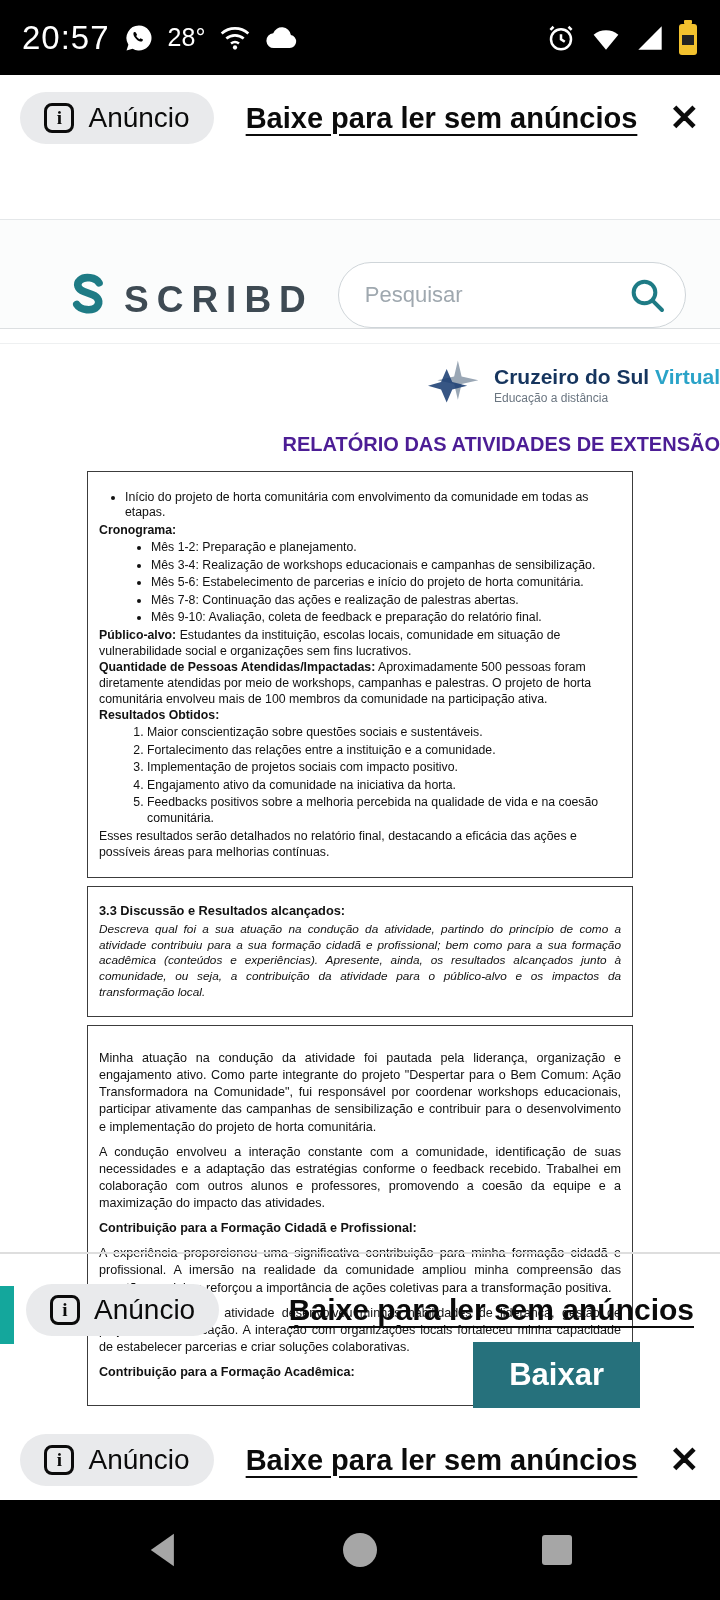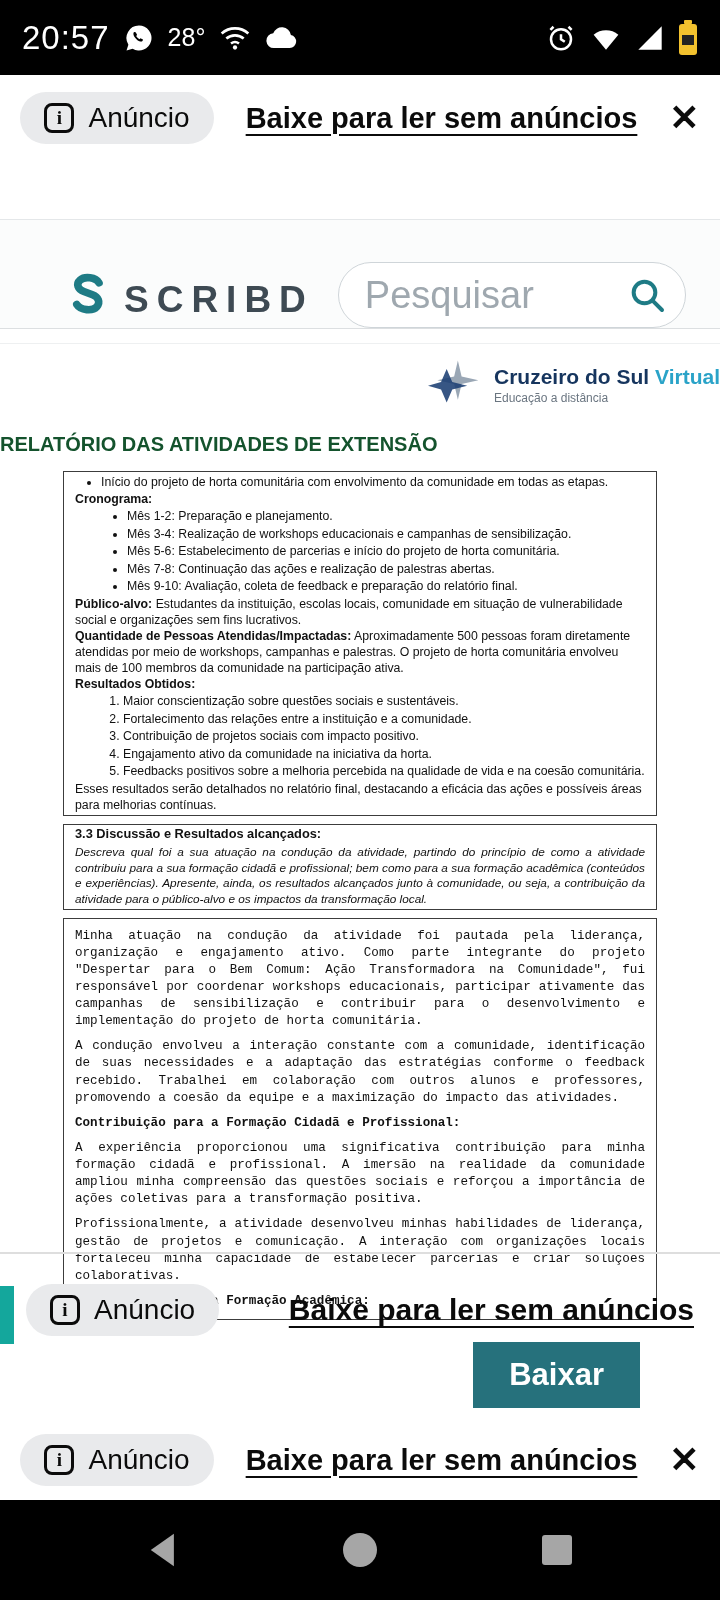--- a/index.html
+++ b/index.html
@@ -25,42 +25,42 @@
 
   
   .scribd-header { margin-top:70px; height:110px; background:#fbfcfc; border-top:1px solid #e4e7e9; border-bottom:1px solid #dcdfe1;
     display:flex; align-items:flex-end; padding:0 38px; gap:24px;
     box-shadow:0 14px 0 #ffffff, 0 15px 0 #eef0f1; }
   .hamburger { width:42px; display:flex; flex-direction:column; gap:9px; cursor:pointer; }
   .hamburger span { display:block; height:4px; background:#33404a; border-radius:2px; }
   .brand { display:flex; align-items:center; gap:14px; cursor:pointer; }
   .brand-word { font-size:37px; font-weight:600; letter-spacing:8px; color:#3e4a53; }
   .search-box { margin-left:auto; width:348px; height:66px; background:#fff; border:1px solid #cfd5d9; border-radius:34px; display:flex; align-items:center; padding:0 18px 0 26px; }
-  .search-box input { flex:1; min-width:0; border:none; outline:none; font-size:38px; color:#222; background:transparent; font-family:inherit; }
+  .search-box input { flex:1; min-width:0; border:none; outline:none; font-size:22px; color:#222; background:transparent; font-family:inherit; }
   .search-box input::placeholder { color:#9fa8af; }
   .search-btn { display:inline-flex; cursor:pointer; }
 
   
   .doc { padding-top:30px; }
   .doc-logo { display:flex; align-items:center; justify-content:flex-end; gap:10px; }
   .doc-logo-text .line1 { font-size:21px; font-weight:700; color:#16355e; }
   .doc-logo-text .line1 .accent { color:#2aa3c8; }
   .doc-logo-text .line2 { font-size:12px; color:#6a7580; margin-top:2px; }
-  .doc-title { text-align:left; font-size:20px; font-weight:700; color:#14532d; margin:22px 0 15px; }
-  .doc-box { width:594px; margin:8px auto; border:1px solid #3c3c3c; padding:1px 11px; font-size:12.3px; color:#111; line-height:1.3; }
+  .doc-title { text-align:right; font-size:20px; font-weight:700; color:#4c1d95; margin:22px 0 15px; }
+  .doc-box { width:546px; margin:8px auto; border:1px solid #3c3c3c; padding:16px 11px; font-size:12.3px; color:#111; line-height:1.3; }
   .doc-box + .doc-box { margin-top:6px; }
   .doc-box ul { list-style:disc; padding-left:26px; margin:1px 0; }
   .doc-box ul.sub { padding-left:52px; }
   .doc-box ol { padding-left:48px; margin:1px 0; }
   .doc-box li { margin:1.5px 0; }
   .lbl { font-weight:700; }
   .box2 .h { font-size:12.8px; font-weight:700; margin-bottom:3px; }
   .box2 .instructions { font-style:italic; font-size:11.8px; text-align:justify; line-height:1.32; }
   .box3 { font-size:12.6px; line-height:1.36; }
-  .box3 p { text-align:justify; margin:8px 0;font-family:Liberation Mono, monospace; }
+  .box3 p { text-align:justify; margin:8px 0; }
   .box3 p.h { font-weight:700; text-align:left; }
 
   .divider { position:absolute; left:0; right:0; top:1252px; border-top:2px solid #dedede; }
 
   
   .ad-bottom { position:absolute; left:0; right:0; top:1284px; padding:0 26px; }
   .accent-bar { position:absolute; left:0; top:2px; width:14px; height:58px; background:#14a79c; }
   .ad-bottom-row { display:flex; align-items:center; justify-content:space-between; }
   .ad-bottom-row .ad-link { font-size:30px; }
   .download-btn { display:block; margin:6px 54px 0 auto; background:#26717c; color:#fff; border:none; border-radius:0; font-size:31px; font-weight:700; padding:15px 36px; font-family:inherit; cursor:pointer; }
@@ -190,21 +190,21 @@
         <li>Mês 5-6: Estabelecimento de parcerias e início do projeto de horta comunitária.</li>
         <li>Mês 7-8: Continuação das ações e realização de palestras abertas.</li>
         <li>Mês 9-10: Avaliação, coleta de feedback e preparação do relatório final.</li>
       </ul>
       <div><span class="lbl">Público-alvo:</span> <span>Estudantes da instituição, escolas locais, comunidade em situação de vulnerabilidade social e organizações sem fins lucrativos.</span></div>
       <div><span class="lbl">Quantidade de Pessoas Atendidas/Impactadas:</span> <span>Aproximadamente 500 pessoas foram diretamente atendidas por meio de workshops, campanhas e palestras. O projeto de horta comunitária envolveu mais de 100 membros da comunidade na participação ativa.</span></div>
       <div><span class="lbl">Resultados Obtidos:</span></div>
       <ol>
         <li>Maior conscientização sobre questões sociais e sustentáveis.</li>
         <li>Fortalecimento das relações entre a instituição e a comunidade.</li>
-        <li>Contribuição de projetos sociais com impacto positivo.</li>
+        <li>Implementação de projetos sociais com impacto positivo.</li>
         <li>Engajamento ativo da comunidade na iniciativa da horta.</li>
         <li>Feedbacks positivos sobre a melhoria percebida na qualidade de vida e na coesão comunitária.</li>
       </ol>
       <div>Esses resultados serão detalhados no relatório final, destacando a eficácia das ações e possíveis áreas para melhorias contínuas.</div>
     </section>
 
     <section class="doc-box box2">
       <div class="h">3.3  Discussão e Resultados alcançados:</div>
       <div class="instructions">Descreva qual foi a sua atuação na condução da atividade, partindo do princípio de como a atividade contribuiu para a sua formação cidadã e profissional; bem como para a sua formação acadêmica (conteúdos e experiências). Apresente, ainda, os resultados alcançados junto à comunidade, ou seja, a contribuição da atividade para o público-alvo e os impactos da transformação local.</div>
     </section>

